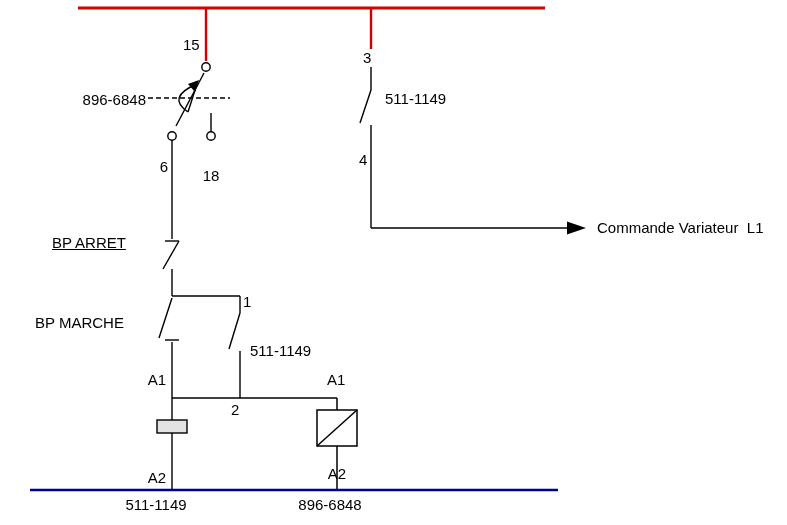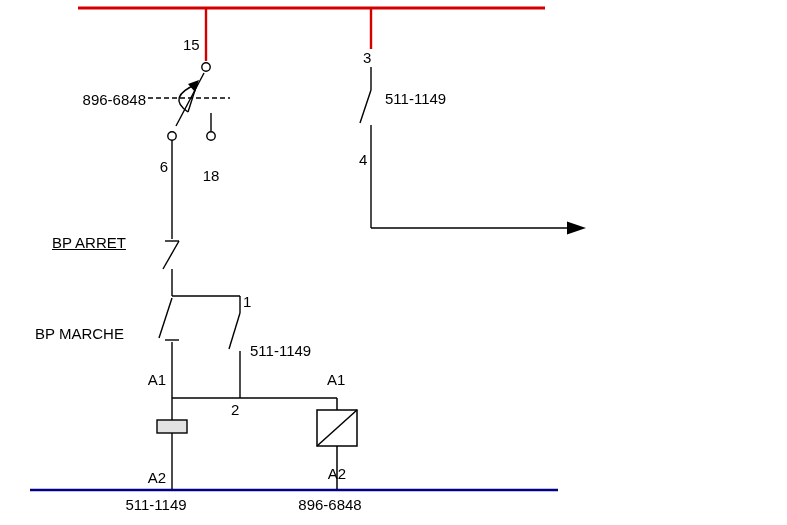--- a/index.html
+++ b/index.html
@@ -95,32 +95,33 @@
       <line x1="337" y1="446" x2="337" y2="489"></line>
     </g>
   </svg>
 
   <span class="lbl" style="left:183px; top:37px;">15</span>
   <span class="lbl end" style="left:146px; top:92px;">896-6848</span>
   <span class="lbl ctr" style="left:164px; top:159px;">6</span>
   <span class="lbl ctr" style="left:211px; top:168px;">18</span>
 
   <span class="lbl" style="left:52px; top:235px;text-decoration:underline;">BP ARRET</span>
-  <span class="lbl" style="left:35px; top:326px;">BP MARCHE</span>
+  <span class="lbl" style="left:35px; top:315px;">BP MARCHE</span>
 
   <span class="lbl" style="left:243px; top:294px;">1</span>
   <span class="lbl" style="left:250px; top:343px;">511-1149</span>
   <span class="lbl" style="left:231px; top:402px;">2</span>
 
   <span class="lbl end" style="left:166px; top:372px;">A1</span>
   <span class="lbl end" style="left:166px; top:470px;">A2</span>
 
   <span class="lbl" style="left:363px; top:50px;">3</span>
   <span class="lbl" style="left:385px; top:91px;">511-1149</span>
   <span class="lbl" style="left:359px; top:152px;">4</span>
+  <span class="lbl" style="left:597px; top:220px;">Commande Variateur  L1</span>
 
   <span class="lbl" style="left:327px; top:372px;">A1</span>
   <span class="lbl end" style="left:346px; top:466px;">A2</span>
 
   <span class="lbl ctr" style="left:156px; top:497px;">511-1149</span>
   <span class="lbl ctr" style="left:330px; top:497px;">896-6848</span>
 
 </div>
 
 </body></html>

